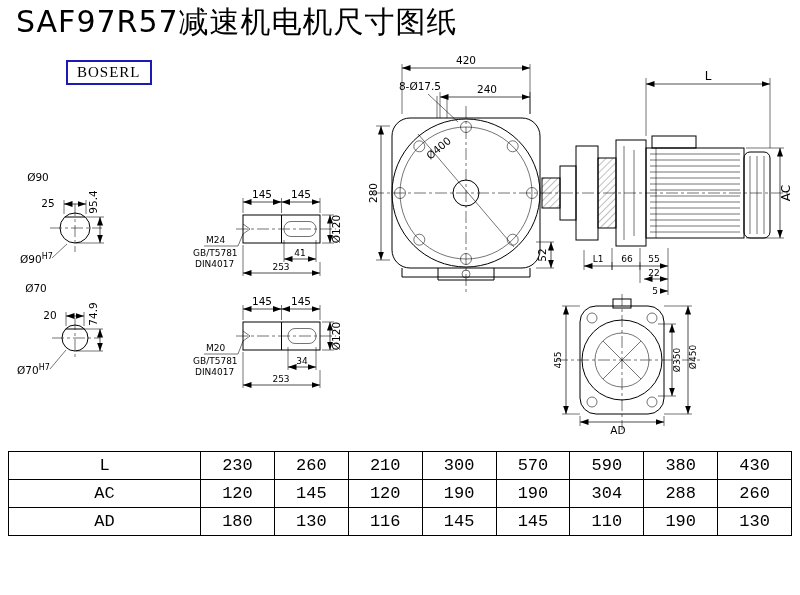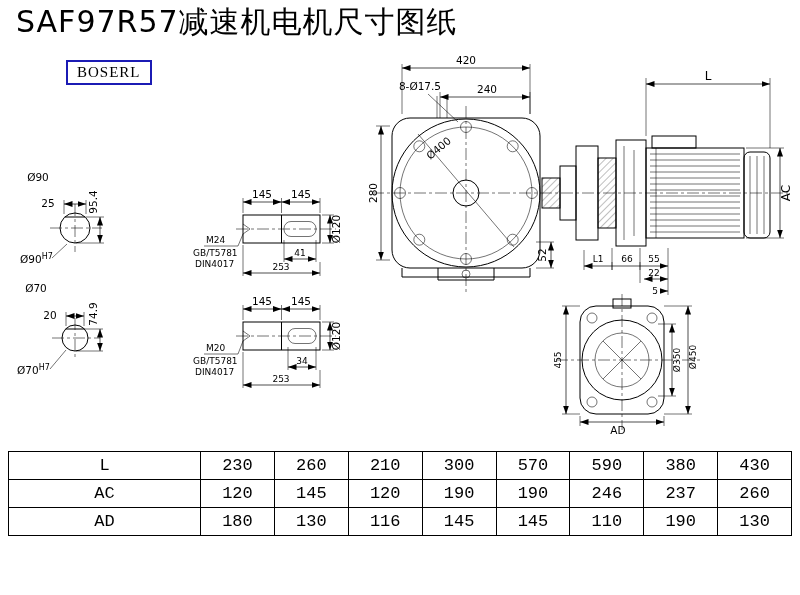--- a/index.html
+++ b/index.html
@@ -279,22 +279,22 @@
       <td>380</td>
       <td>430</td>
     </tr>
     <tr class="data-row">
       <td class="rowlabel">AC</td>
       <td>120</td>
       <td>145</td>
       <td>120</td>
       <td>190</td>
       <td>190</td>
-      <td>246</td>
-      <td>237</td>
+      <td>304</td>
+      <td>288</td>
       <td>260</td>
     </tr>
     <tr class="data-row">
       <td class="rowlabel">AD</td>
       <td>180</td>
       <td>130</td>
       <td>116</td>
       <td>145</td>
       <td>145</td>
       <td>110</td>

